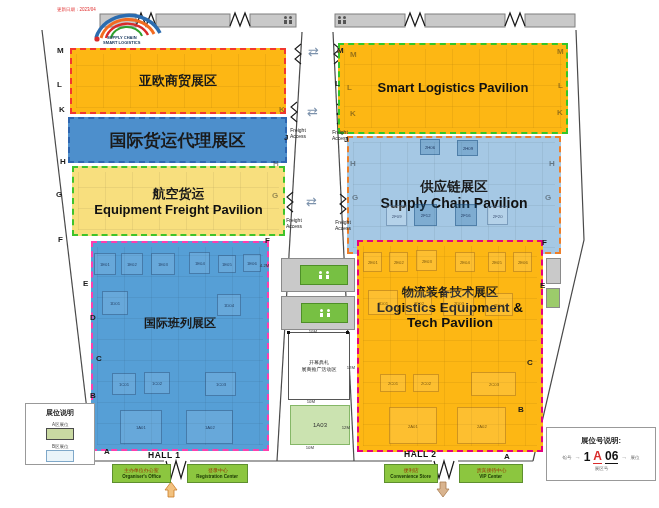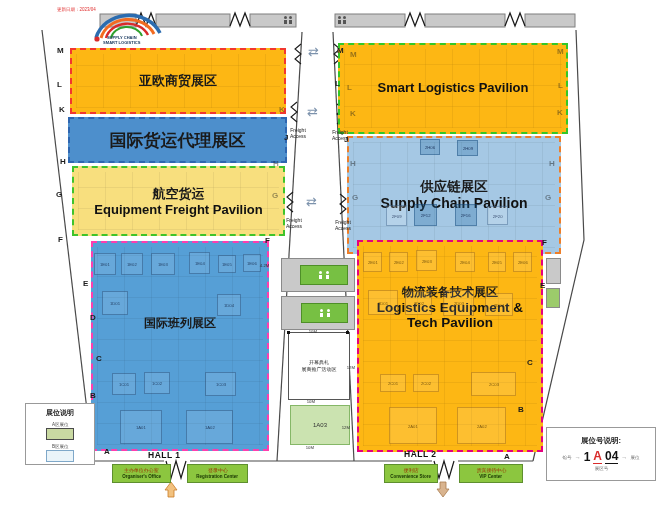--- a/index.html
+++ b/index.html
@@ -273,21 +273,21 @@
   <span class="ll">B区展位</span>
   <span class="sw2"></span>
 </div>
 <div class="legend-right">
   <span class="lt">展位号说明:</span>
   <div class="ex">
     <span class="small">馆号</span>
       <span class="arr">→</span>
     <span class="d1">1</span>
       <span class="dz">A</span>
-      <span class="dn">04</span>
+      <span class="dn">06</span>
     <span class="arr">→</span>
       <span class="small">展位</span>
   </div>
   <span class="lb">展区号</span>
 </div>
 
 <div class="abs" id="letters-layer" style="left:0;top:0;width:659px;height:508px;z-index:6;">
     <span class="letter" style="left: 57px; top: 46px;">M</span>
     <span class="letter" style="left: 57px; top: 80px;">L</span>
     <span class="letter" style="left: 59px; top: 105px;">K</span>

